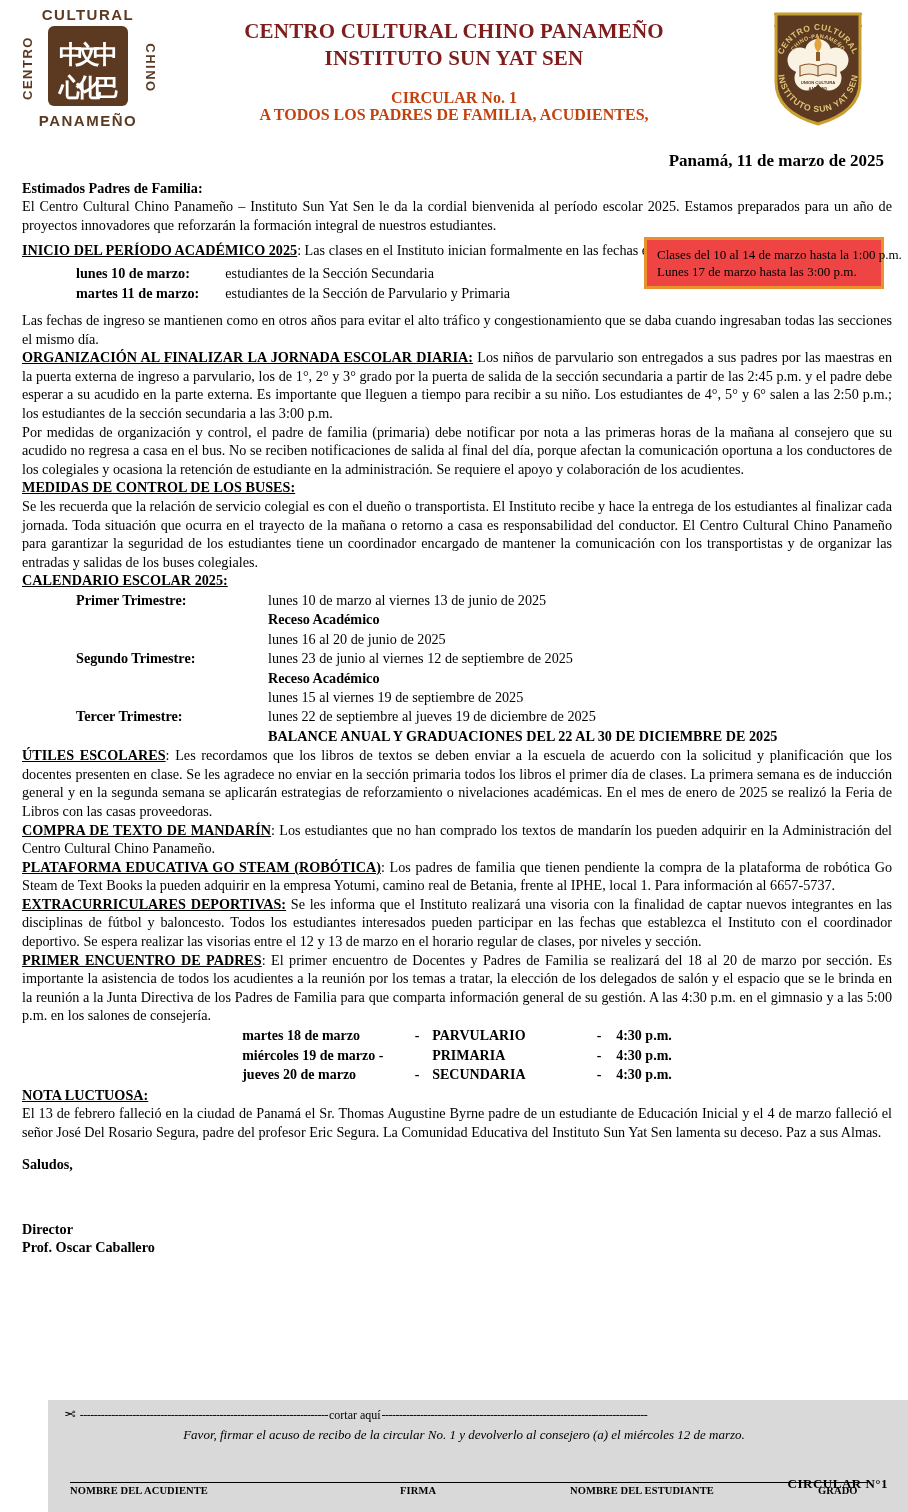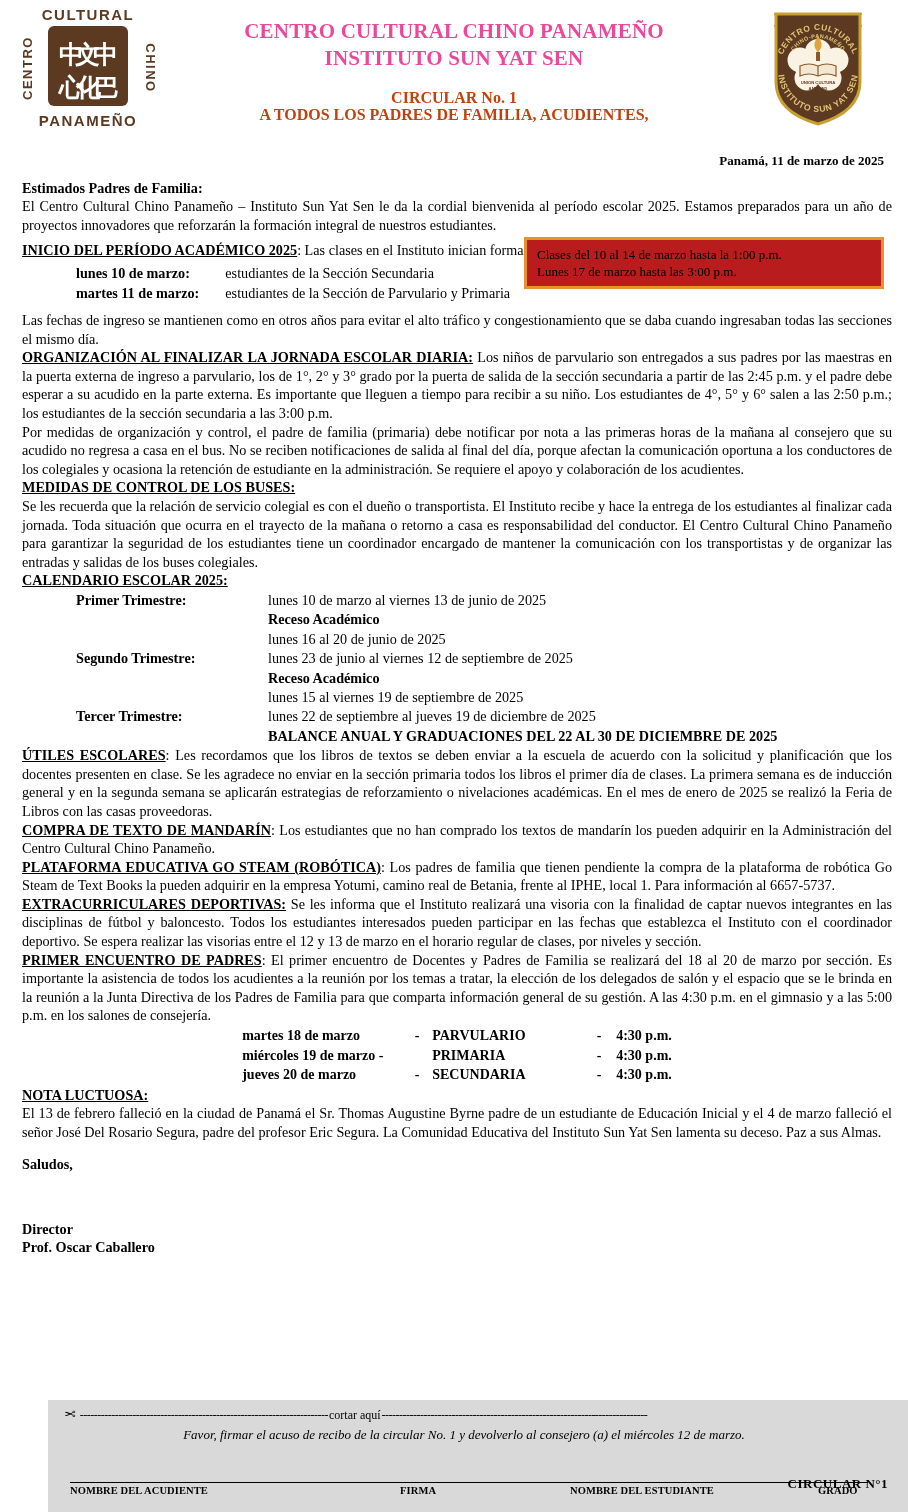--- a/index.html
+++ b/index.html
@@ -44,21 +44,21 @@
     height: 120px;
   }
   .header-center {
     position: absolute;
     left: 170px;
     right: 170px;
     top: 18px;
     text-align: center;
   }
   .org-title {
-    color: #ec4899;
+    color: #7f1d1d;
     font-weight: bold;
     font-size: 21px;
     line-height: 27px;
     letter-spacing: .2px;
     white-space: nowrap;
   }
   .circular-block {
     margin-top: 18px;
     font-weight: bold;
     font-size: 16px;
@@ -68,21 +68,21 @@
 
   
   .content {
     padding: 0 16px 0 22px;
     font-size: 14.2px;
     line-height: 18.6px;
   }
   .date-line {
     text-align: right;
     font-weight: bold;
-    font-size: 13px;
+    font-size: 17px;
     padding-right: 8px;
     margin-bottom: 8px;
   }
   p.para {
     margin: 0;
     text-align: justify;
     text-justify: inter-word;
   }
   .salutation {
     font-weight: bold;
@@ -111,23 +111,23 @@
     white-space: nowrap;
   }
   .sched-table td.day {
     font-weight: bold;
     padding-right: 26px;
   }
   .callout {
     position: absolute;
     right: 8px;
     top: -4px;
-    width: 360px;
+    width: 240px;
     border: 3px solid #E8912D;
-    background: #b91c1c;
+    background: #ef4444;
     padding: 6px 0 6px 10px;
     box-sizing: border-box;
   }
   .callout div {
     font-size: 13px;
     line-height: 17px;
     white-space: nowrap;
   }
 
   

